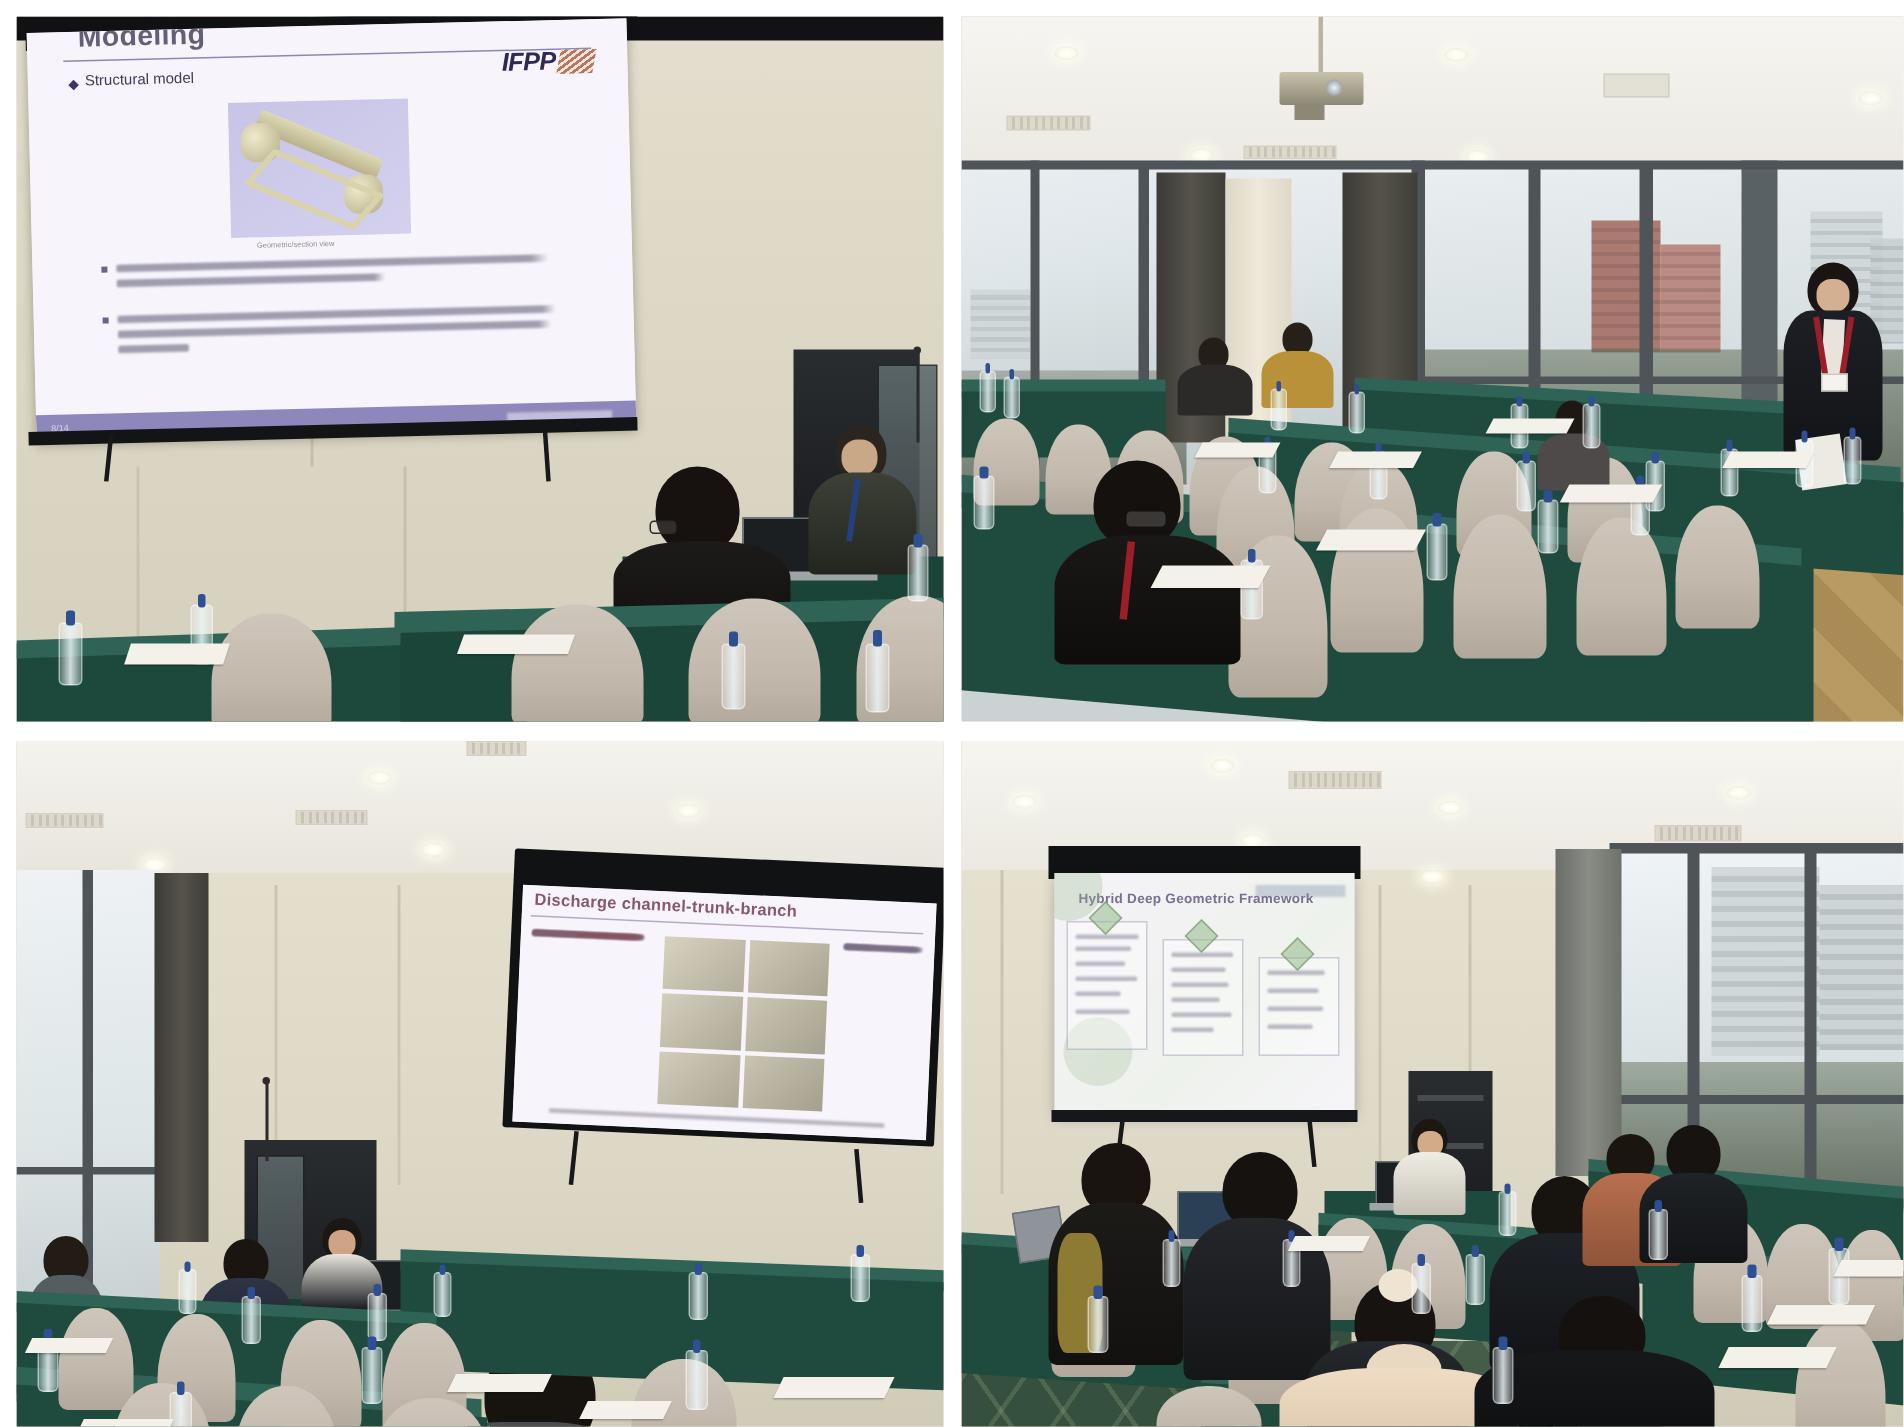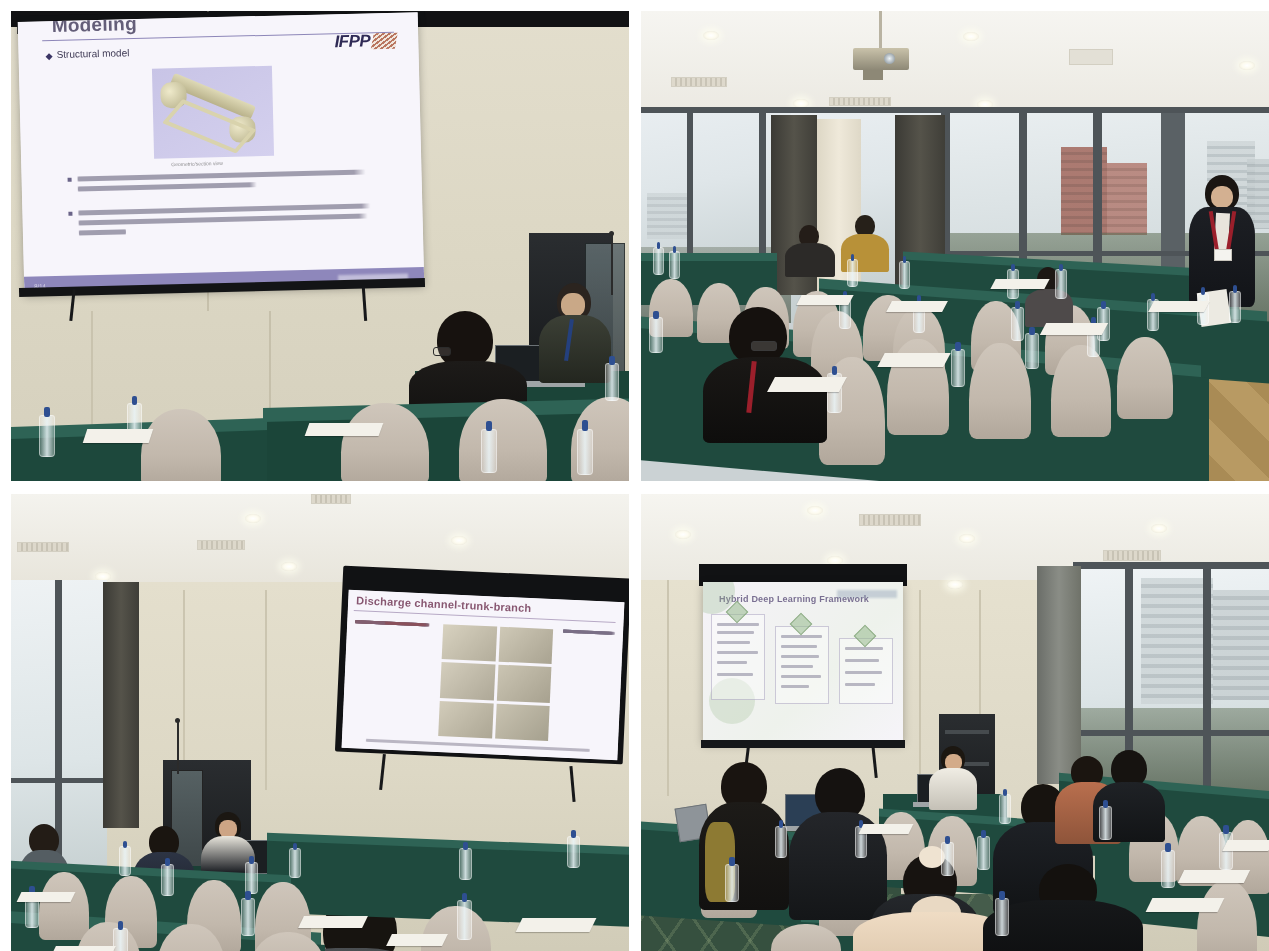--- a/index.html
+++ b/index.html
@@ -513,21 +513,21 @@
     <div class="mullion" style="left:432px;top:68px;width:198px;height:7px;"></div>
     <div class="curtain-dark" style="left:396px;top:72px;width:44px;height:218px;background:linear-gradient(90deg,#6a6d68,#8a8d86,#6f7269);"></div>
 
     <div style="position:absolute;left:26px;top:86px;width:2px;height:216px;background:#cbc5b0;"></div>
     <div style="position:absolute;left:278px;top:96px;width:2px;height:200px;background:#cbc5b0;"></div>
     <div style="position:absolute;left:338px;top:96px;width:2px;height:180px;background:#cbc5b0;"></div>
 
     <div class="screen-housing" style="left:58px;top:70px;width:208px;height:22px;"></div>
     <div class="screen-surface" style="left:62px;top:88px;width:200px;height:160px;box-shadow:0 3px 9px rgba(0,0,0,0.28);">
       <div class="slide" style="background:linear-gradient(135deg,#f5f2f8,#eef2ec 60%,#f6f4f9);">
-        <div class="slide-title" style="left:16px;top:12px;font-size:9px;color:#5c4f7a;opacity:0.8;">Hybrid Deep Learning Framework</div>
+        <div class="slide-title" style="left:16px;top:12px;font-size:9px;color:#5c4f7a;opacity:0.8;">Hybrid Deep Geometric Framework</div>
         <div style="position:absolute;right:6px;top:8px;width:60px;height:8px;background:rgba(120,140,170,0.35);filter:blur(0.8px);"></div>
         <div style="position:absolute;left:-14px;top:-14px;width:46px;height:46px;border-radius:50%;background:rgba(150,185,140,0.3);"></div>
         <div style="position:absolute;left:6px;bottom:18px;width:46px;height:46px;border-radius:50%;background:rgba(150,185,140,0.26);"></div>
 
         <div style="position:absolute;left:8px;top:32px;width:54px;height:86px;border:1px solid rgba(140,130,170,0.4);background:rgba(255,255,255,0.4);">
           <div class="blurline" style="position:absolute;left:5px;top:8px;height:3px;width:80%;background:#6f6a86;opacity:0.45;filter:blur(0.6px);"></div>
           <div class="blurline" style="position:absolute;left:5px;top:16px;height:3px;width:72%;background:#6f6a86;opacity:0.45;filter:blur(0.6px);"></div>
           <div class="blurline" style="position:absolute;left:5px;top:26px;height:3px;width:64%;background:#6f6a86;opacity:0.45;filter:blur(0.6px);"></div>
           <div class="blurline" style="position:absolute;left:5px;top:36px;height:3px;width:78%;background:#6f6a86;opacity:0.45;filter:blur(0.6px);"></div>
           <div class="blurline" style="position:absolute;left:5px;top:46px;height:3px;width:58%;background:#6f6a86;opacity:0.45;filter:blur(0.6px);"></div>

